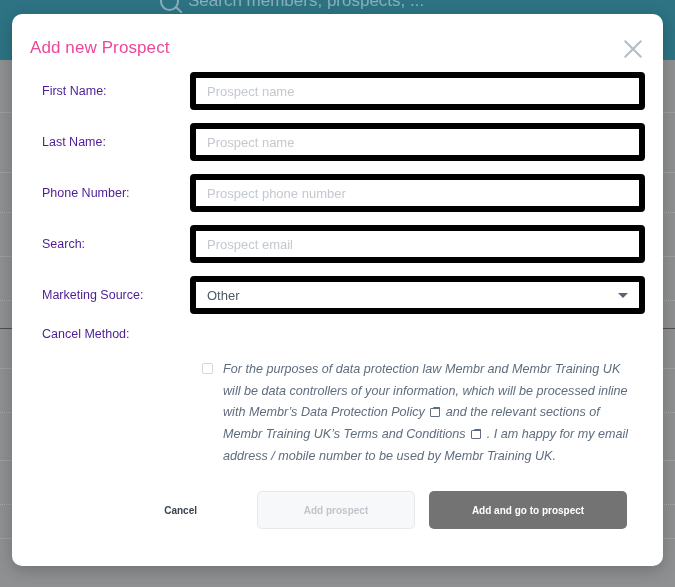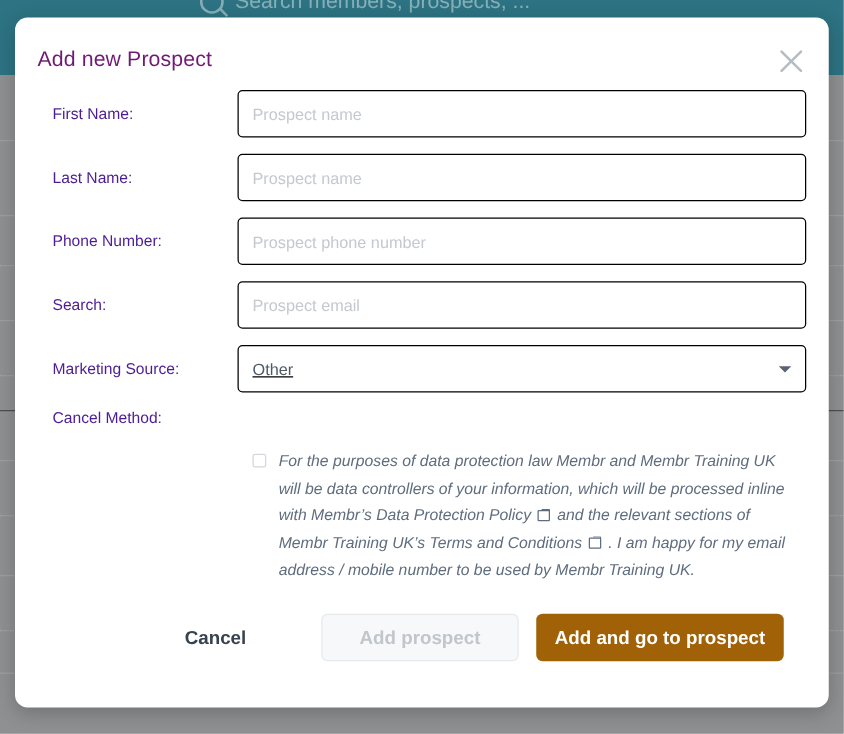--- a/index.html
+++ b/index.html
@@ -88,21 +88,21 @@
   }
   .modal-header {
     position: relative;
     height: 58px;
   }
   .modal-title {
     position: absolute;
     left: 18px;
     top: 24px;
     font-size: 17px;
-    color: #701a75;
+    color: #ec4899;
     letter-spacing: .1px;
   }
   .close-icon {
     position: absolute;
     right: 16px;
     top: 21px;
     width: 28px;
     height: 28px;
     cursor: pointer;
   }
@@ -128,39 +128,38 @@
   .form-label {
     width: 160px;
     flex: none;
     font-size: 12.5px;
     color: #4c1d95;
     padding-left: 12px;
   }
   .field {
     flex: 1;
     height: 38px;
-    border: 1px solid #000000;
+    border: 6px solid #000000;
     border-radius: 4px;
     background: #fff;
     display: flex;
     align-items: center;
     padding: 0 11px;
     font-size: 13px;
     text-align: center;
   }
   .field .ph {
     color: #c3c9cf;
   }
   .field .val {
     color: #4d5a66;
   }
   .select-field {
     position: relative;
     padding-right: 30px;
-    text-decoration: underline;
   }
   .caret {
     position: absolute;
     right: 11px;
     top: 50%;
     margin-top: -2px;
     width: 0; height: 0;
     border-left: 5px solid transparent;
     border-right: 5px solid transparent;
     border-top: 5px solid #5b6273;
@@ -224,41 +223,41 @@
     align-items: center;
     justify-content: flex-end;
     gap: 14px;
     padding: 24px 18px 0 18px;
   }
   .btn {
     border: none;
     font-family: inherit;
     cursor: pointer;
     border-radius: 5px;
-    font-size: 15px;
+    font-size: 10px;
   }
   .btn-cancel {
     background: transparent;
     color: #39434d;
     font-weight: bold;
     padding: 8px 6px;
     margin-right: 8px;
   }
   .btn-disabled {
     background: #f7f8fa;
     border: 1px solid #e6e9ec;
     color: #c0c6cc;
     width: 158px;
     height: 38px;
     font-weight: bold;
     cursor: default;
     margin-left: 32px;
   }
   .btn-primary {
-    background: #a16207;
+    background: #737373;
     color: #ffffff;
     width: 198px;
     height: 38px;
     font-weight: bold;
   }
 </style>
 </head>
 <body>
 
 <div id="page-root">

